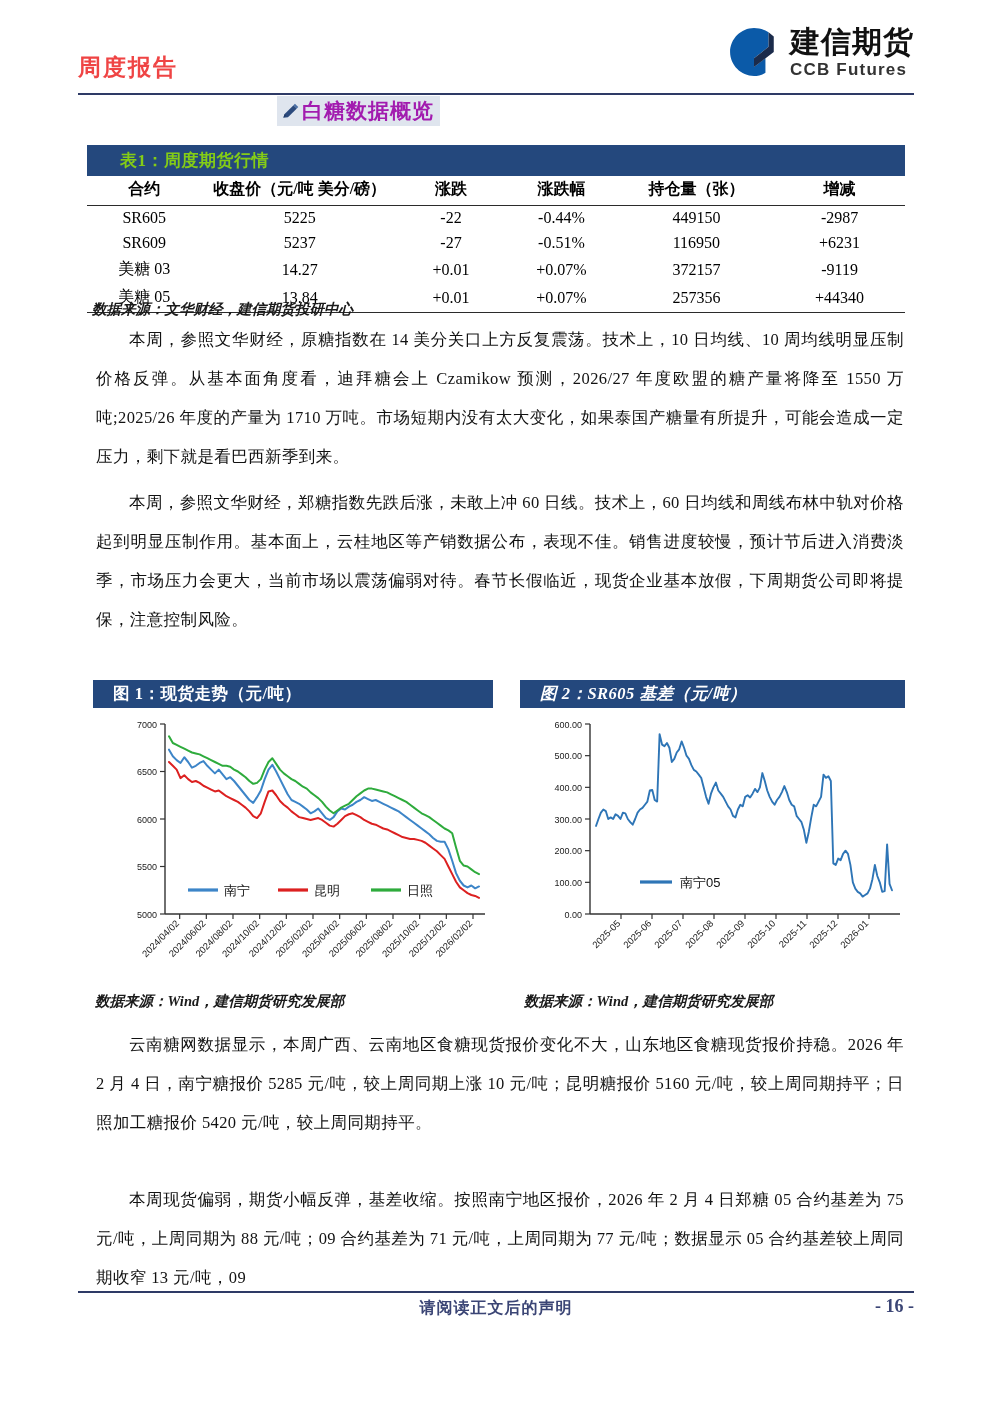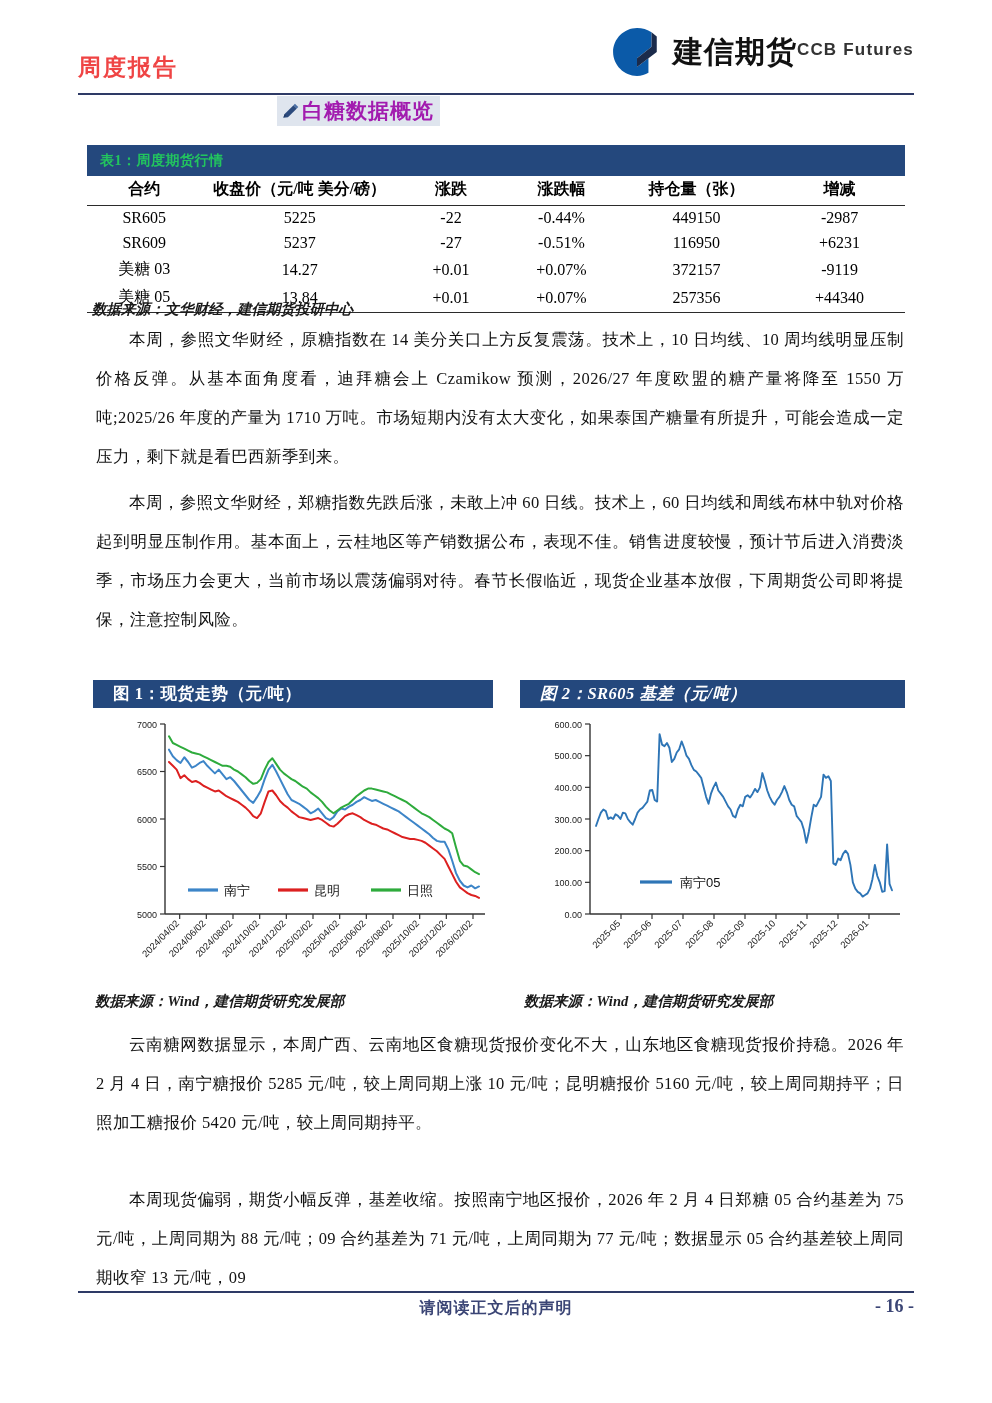--- a/index.html
+++ b/index.html
@@ -40,21 +40,21 @@
   }
   .logo {
     position: absolute;
     right: 0;
     top: 0;
     display: flex;
     align-items: center;
     gap: 10px;
   }
   .logo-mark { width: 52px; height: 52px; display:block; }
-  .logo-text { display: flex; flex-direction: row; line-height: 1; }
+  .logo-text { display: flex; flex-direction: column; line-height: 1; }
   .logo-cn {
     font-family: "Liberation Sans", sans-serif;
     font-size: 30px;
     font-weight: bold;
     color: #111;
     letter-spacing: 1px;
   }
   .logo-en {
     font-family: "Liberation Sans", sans-serif;
     font-size: 17px;
@@ -99,24 +99,24 @@
     left: 87px;
     top: 145px;
     width: 818px;
     height: 31px;
     background: #24487d;
     display: flex;
     align-items: center;
   }
   .table-banner span {
     font-family: "Liberation Serif", serif;
-    font-size: 14px;
-    font-weight: bold;
-    color: #22c55e;
-    padding-left: 13px;
+    font-size: 17px;
+    font-weight: bold;
+    color: #84cc16;
+    padding-left: 33px;
     letter-spacing: 0.5px;
   }
   table.futures {
     position: absolute;
     left: 87px;
     top: 176px;
     width: 818px;
     border-collapse: collapse;
     font-family: "Liberation Serif", serif;
   }

